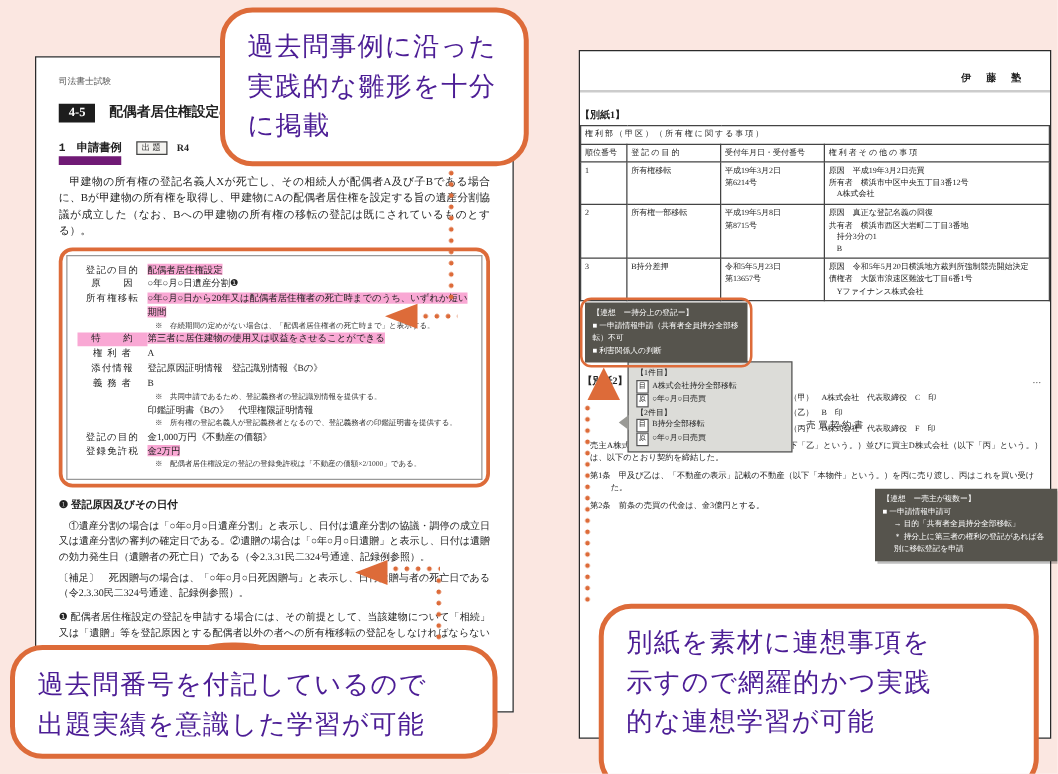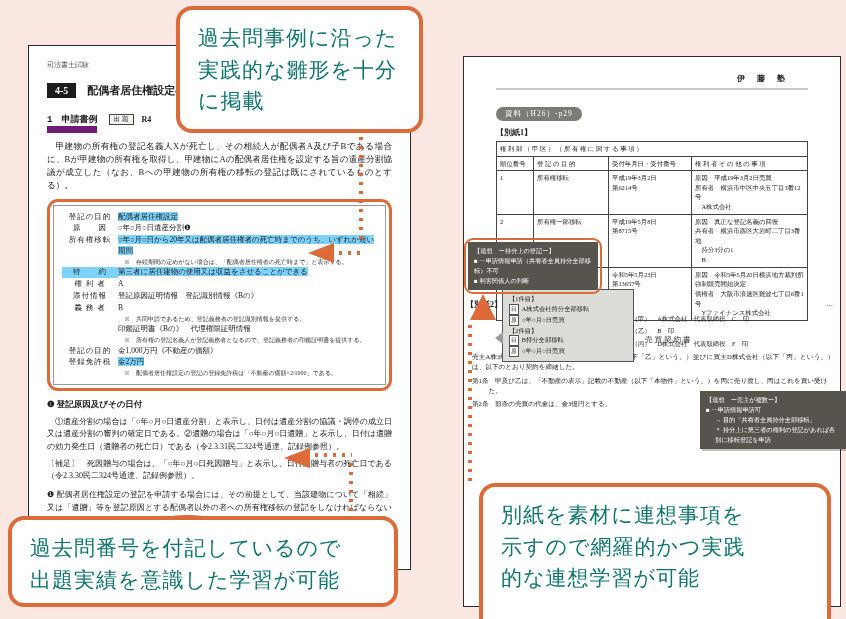--- a/index.html
+++ b/index.html
@@ -2,21 +2,21 @@
 <html><head>
 <meta charset="utf-8">
 <style>
   html,body{margin:0;padding:0;}
   .stage{position:relative;width:846px;height:619px;background:#fbe7e1;overflow:hidden;
          font-family:"Liberation Sans",sans-serif;color:#222;}
 
   
   .page{position:absolute;background:#fff;border:1.5px solid #2b2b2b;box-sizing:border-box;}
   .page-left{left:28px;top:45px;width:383px;height:525px;padding:14px 18px 8px;}
-  .page-right{left:463px;top:56px;width:378px;height:551px;padding:16px 32px;}
+  .page-right{left:463px;top:40px;width:378px;height:551px;padding:16px 0;}
 
   .serif{font-family:"Liberation Serif","DejaVu Serif",serif;}
 
   
   .lp-header{font-size:7px;color:#555;margin-bottom:10px;}
   .lp-titlerow{margin-bottom:10px;white-space:nowrap;}
   .secno{display:inline-block;background:#1d1d1d;color:#fff;font-weight:bold;
          font-size:10px;padding:2px 8px;margin-right:7px;}
   .sectitle{font-size:11px;font-weight:bold;}
   .lp-subrow{margin-bottom:7px;}
@@ -24,21 +24,21 @@
   .badge{display:inline-block;border:1px solid #444;background:#f4f3f0;font-size:6.5px;
          padding:0 3px;margin:0 3px 0 8px;letter-spacing:2px;vertical-align:1px;}
   .refbold{font-weight:bold;font-size:8px;}
   .lp-intro{font-size:8.6px;line-height:1.5;text-indent:1em;margin-bottom:7px;text-align:justify;}
 
   .formwrap{border:3px solid #dd6b39;border-radius:11px;padding:3px;margin-bottom:8px;}
   .forminner{border:1px solid #999;padding:6px 8px 5px;font-size:7.5px;line-height:1.45;}
   .frow{display:flex;margin-bottom:1px;}
   .flabel{width:56px;flex:none;letter-spacing:1px;text-align:center;}
   .fval{flex:1;}
-  .hl{background:#7dd3fc;}
+  .hl{background:#f9a8d4;}
   .fnote{font-size:6px;color:#333;margin:0 0 1px 62px;line-height:1.4;}
 
   .n1head{font-size:8.5px;font-weight:bold;margin:4px 0 5px;}
   .n1body{font-size:8px;line-height:1.55;margin-bottom:5px;text-indent:1em;text-align:justify;}
   .n1supp{font-size:8px;line-height:1.5;margin-bottom:7px;text-align:justify;}
   .relhead{margin:4px 0 6px;}
   .relbody{font-size:8px;line-height:1.6;margin-bottom:7px;text-align:justify;}
   .r4circle{display:inline-block;border:2px solid #dd6b39;border-radius:50%;
             padding:2px 9px;white-space:nowrap;}
   .examplebox{background:#dcdcd7;border:1px dashed #777;padding:4px 6px;font-size:6.6px;
@@ -70,22 +70,22 @@
   .contract-title{position:absolute;left:645px;top:300px;font-size:7.5px;letter-spacing:2px;z-index:4;margin-top:35px;}
   .contract-ellipsis{position:absolute;left:826px;top:300px;font-size:7px;z-index:4;}
   .parties{position:absolute;left:606px;top:313px;width:232px;font-size:6.4px;line-height:1.95;z-index:4;}
   .cbody{position:absolute;left:472px;top:352px;width:362px;font-size:6.6px;line-height:1.55;z-index:3;text-align:justify;}
   .cart1{position:absolute;left:472px;top:376px;width:362px;font-size:6.6px;line-height:1.55;z-index:3;
          padding-left:2.5em;text-indent:-2.5em;box-sizing:border-box;}
   .cart2{position:absolute;left:472px;top:400px;width:300px;font-size:6.6px;z-index:3;}
   .assoc2{position:absolute;left:700px;top:391px;width:134px;z-index:7;box-shadow:2px 2px 0 rgba(0,0,0,.25);}
 
   
-  .callout{position:absolute;background:#fff;border:4px solid #dd6b39;border-radius:16px;
-           padding:12px 18px;font-size:21px;line-height:1.5;letter-spacing:1px;color:#0f766e;
+  .callout{position:absolute;background:#fff;border:4px solid #dd6b39;border-radius:26px;
+           padding:12px 18px;font-size:21px;line-height:1.5;letter-spacing:1px;color:#4c1d95;
            white-space:pre-line;z-index:20;box-sizing:border-box;}
   .co-top{left:176px;top:6px;width:247px;height:127px;}
   .co-bl{left:8px;top:516px;width:390px;height:91px;}
   .co-br{left:479px;top:483px;width:352px;height:150px;}
 
   
   .dots-v{position:absolute;width:6px;z-index:12;
           background-image:radial-gradient(circle at 50% 50%,#dd6b39 1.8px,transparent 2px);
           background-size:6px 9px;}
   .dots-h{position:absolute;height:6px;z-index:12;
@@ -179,21 +179,20 @@
 
     <div class="examplebox">
       <span class="exlabel">具体例</span><span>甲建物の所有権の登記名義人Aが死亡したが、遺言において、①甲建物をCに遺贈する旨、②配偶者居住権を配偶者であるBに遺贈する旨が記載されていた場合、配偶者居住権設定の登記を申請する前提として、Cへの遺贈による所有権移転の登記を申請しなければならない。</span>
     </div>
   </div>
 
   <div class="page page-right serif">
     <div class="rp-brand">伊 藤 塾</div>
     <div class="rp-rule"></div>
 
-    <div><span class="matbadge">資料（H26）-p29</span></div>
     <div class="attlabel">【別紙1】</div>
 
     <table class="reg">
       <tbody>
           <tr>
         <th colspan="4">権 利 部 （ 甲 区 ） （ 所 有 権 に 関 す る 事 項 ）</th>
       </tr>
       <tr>
         <th class="c-no">順位番号</th>
         <th class="c-purpose">登 記 の 目 的</th>

